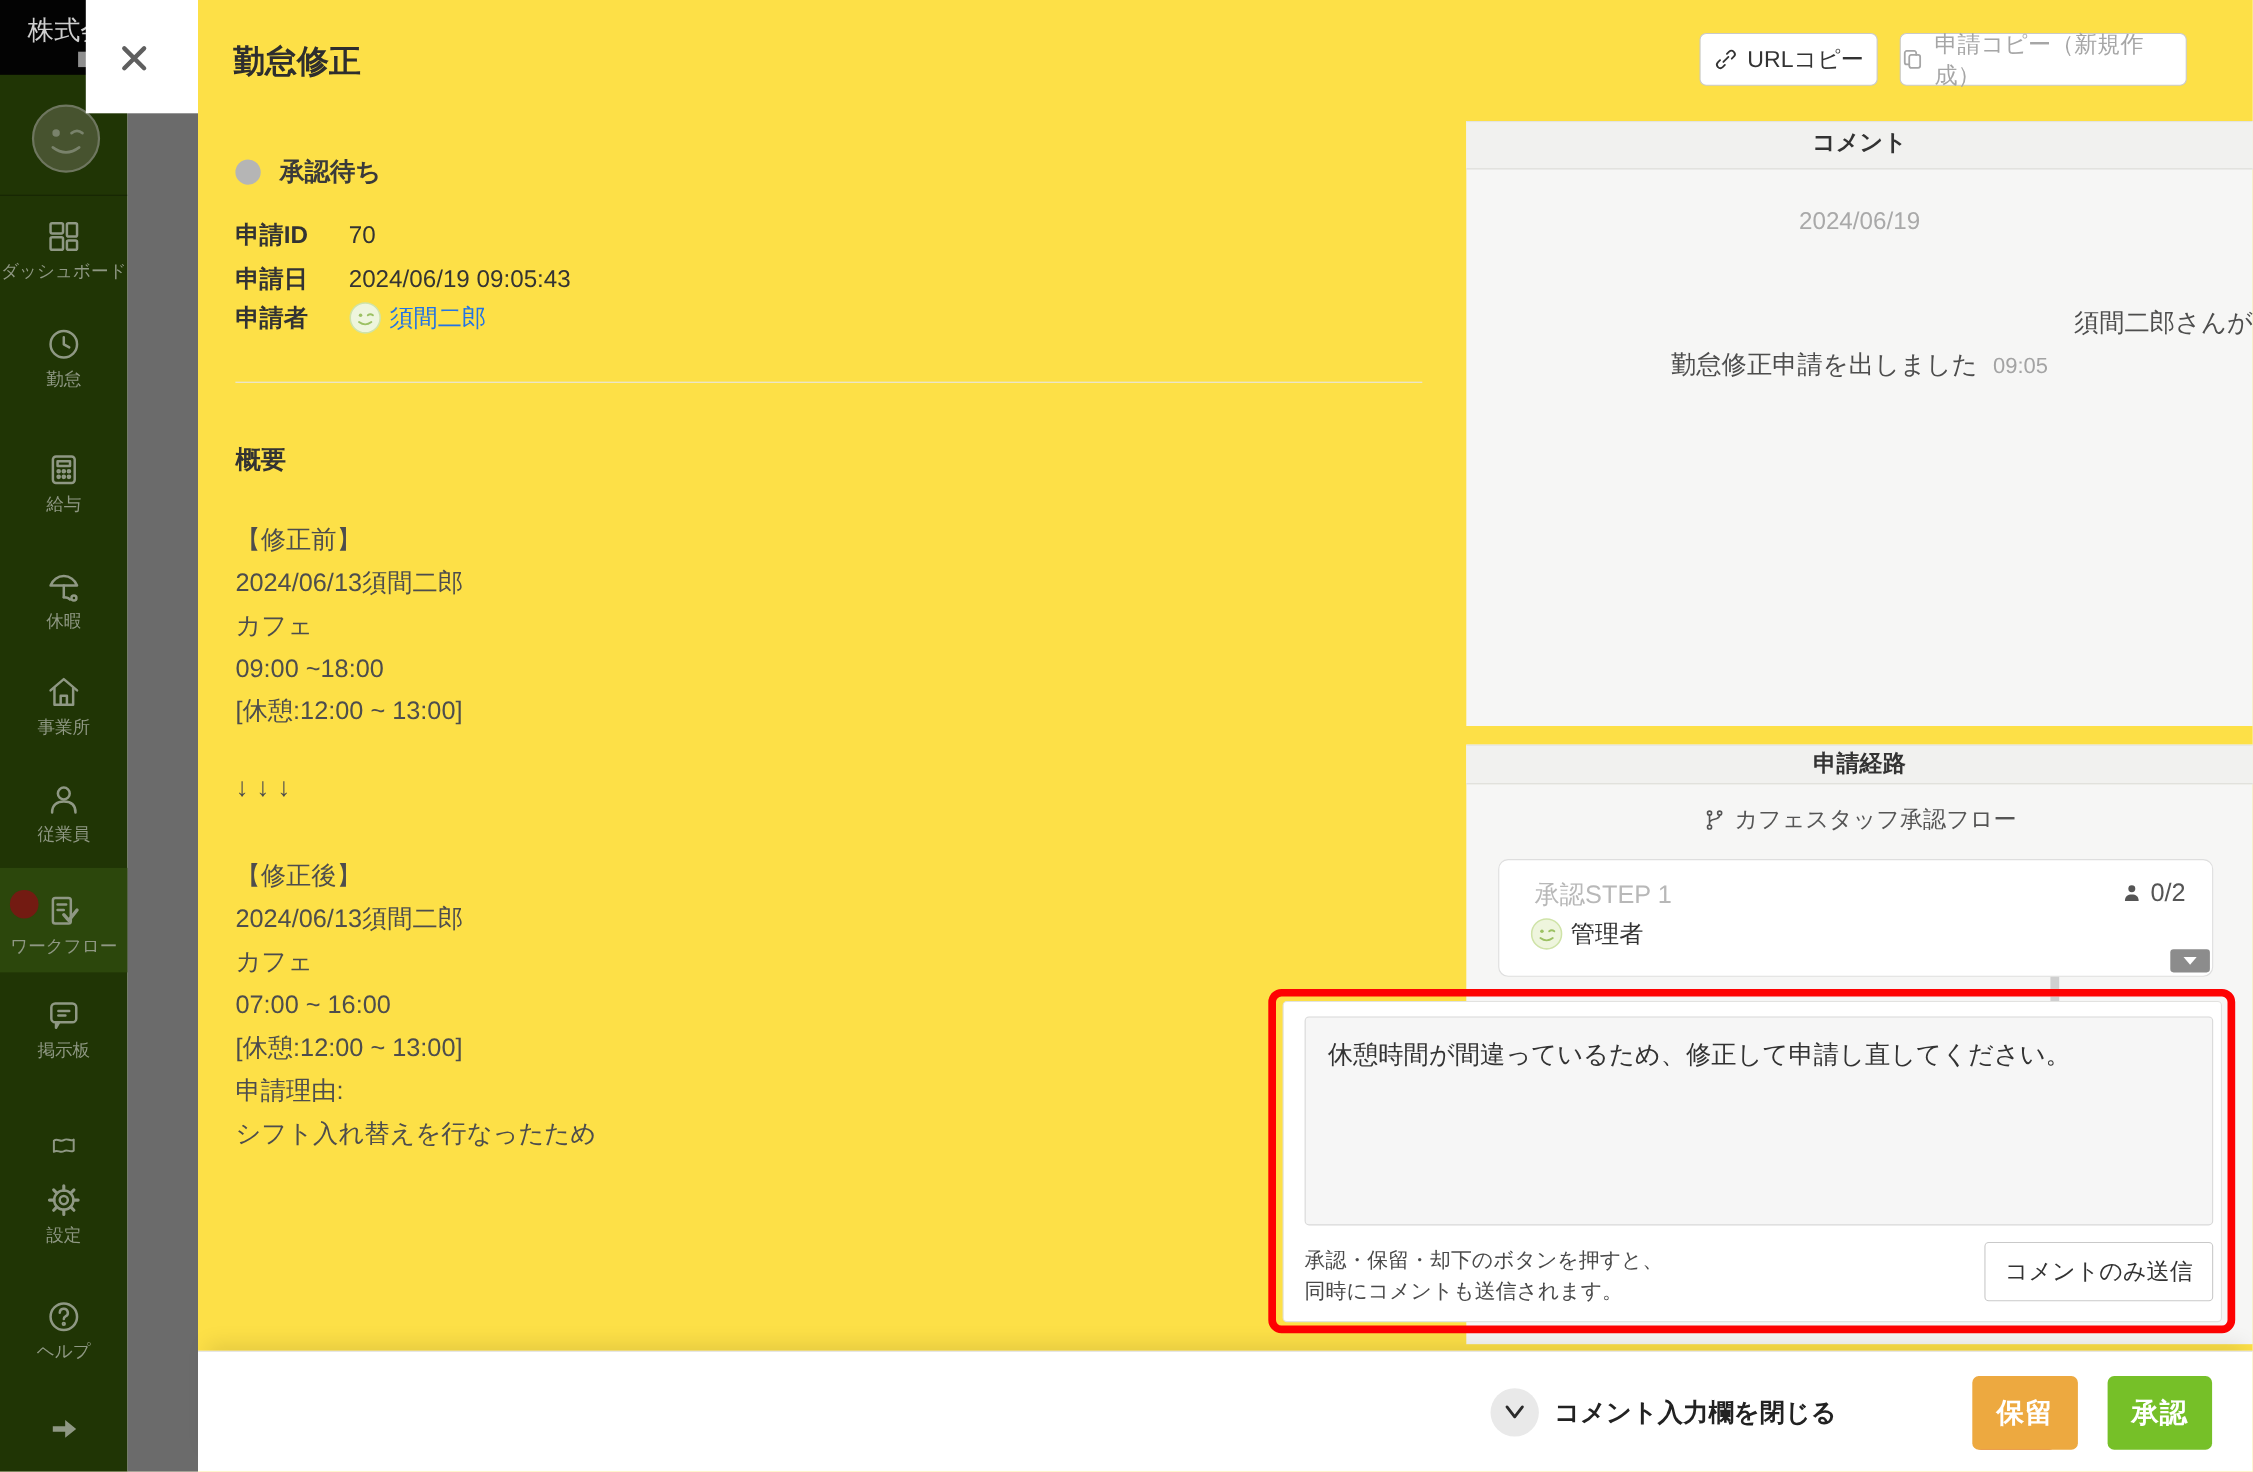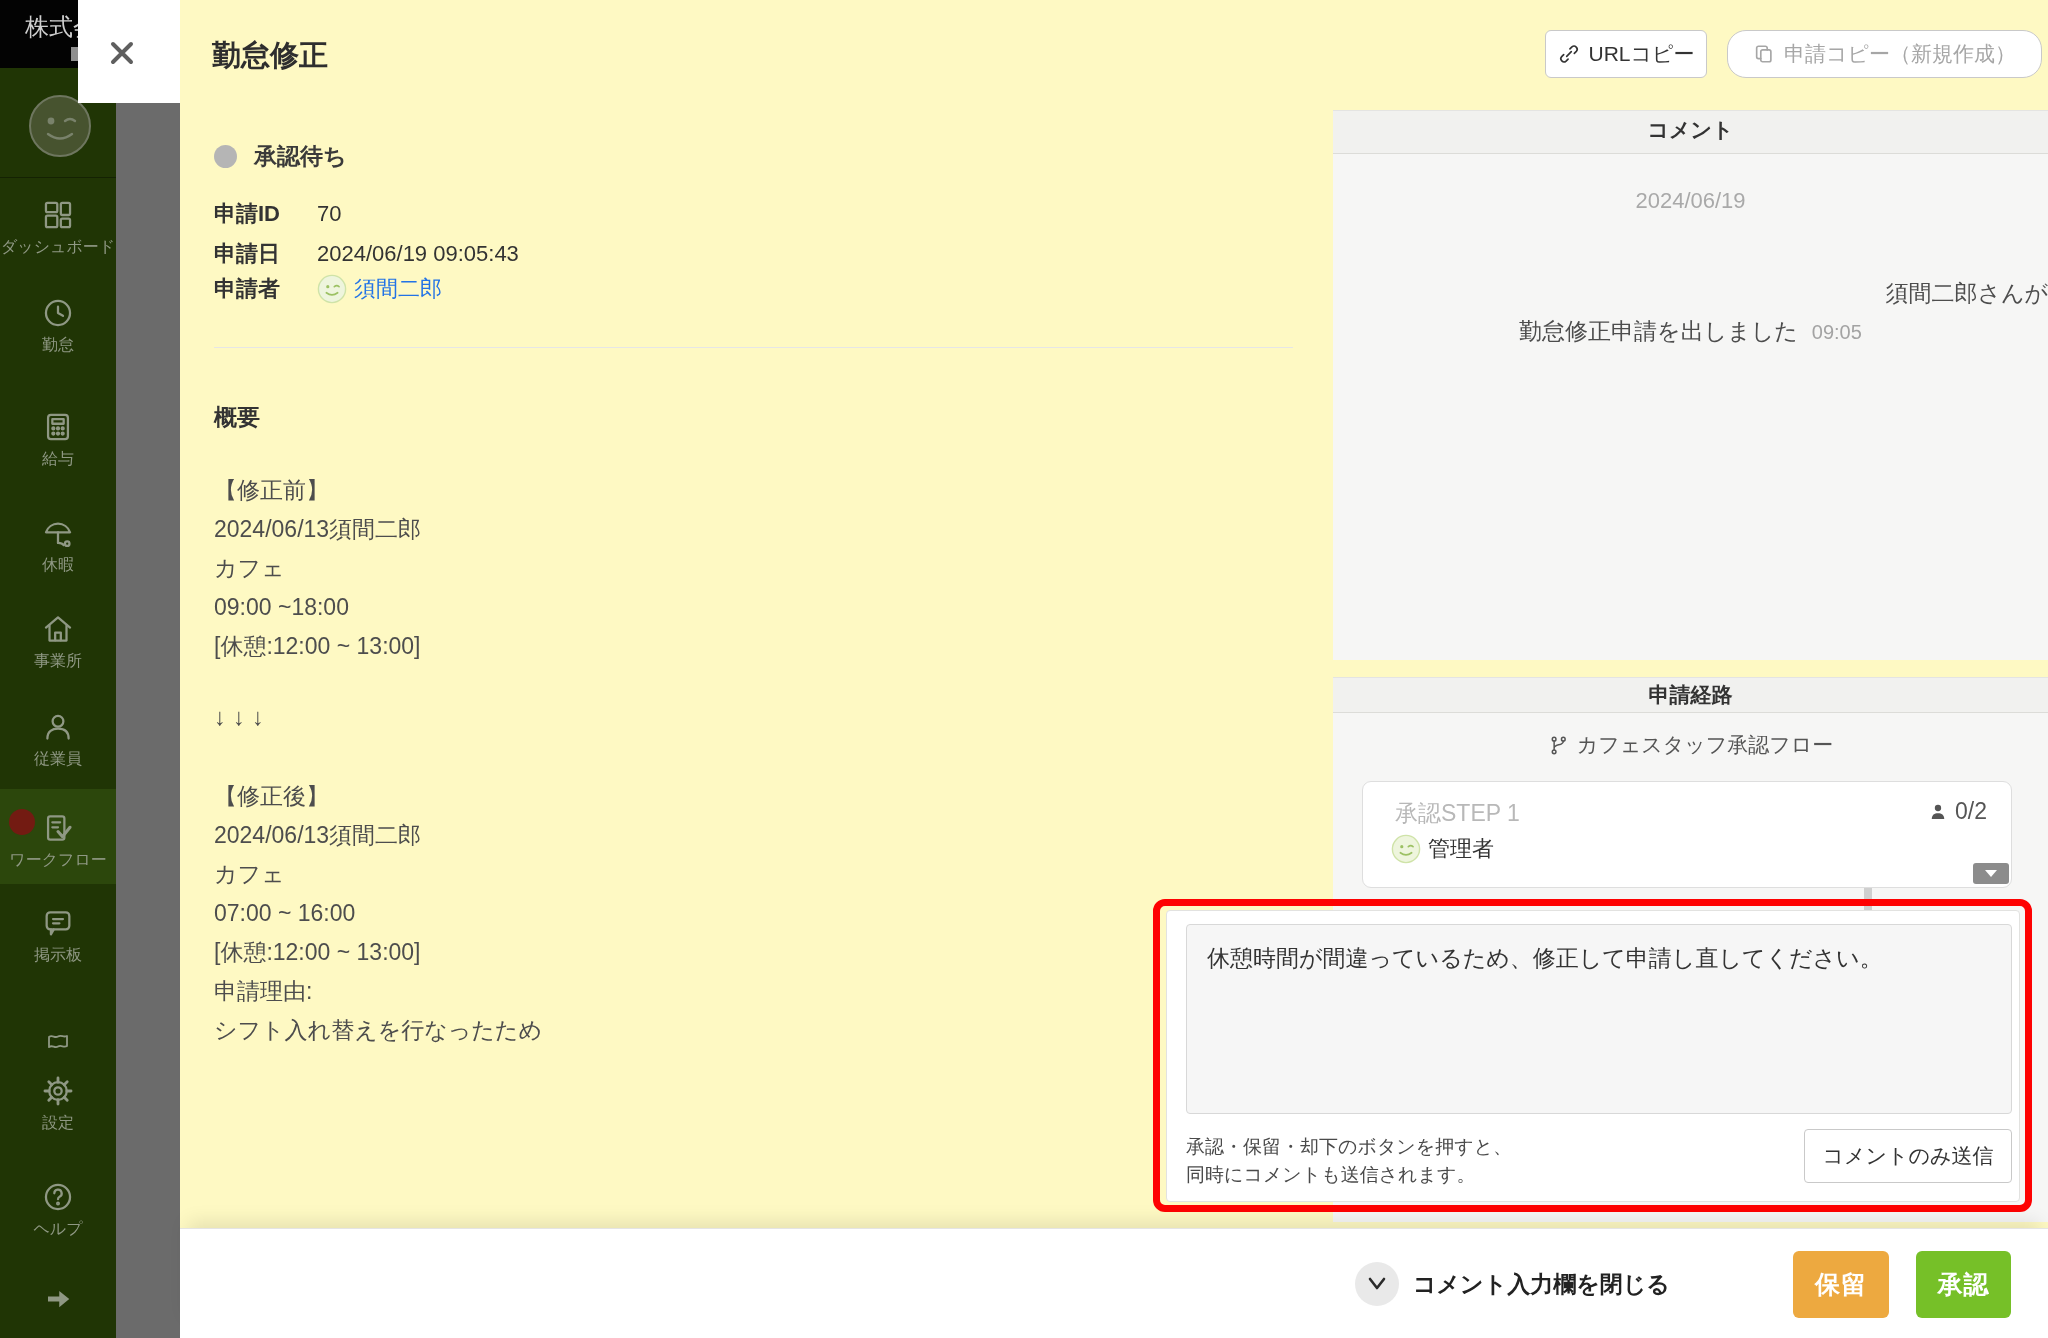--- a/index.html
+++ b/index.html
@@ -19,28 +19,28 @@
   .nav-active { background:#2c470c; height:95px; justify-content:flex-start; padding-top:22px; }
   .nav-dot { position:absolute; left:9px; top:20px; width:26px; height:26px; border-radius:50%; background:#731b12; }
   .nav-flag { height:27px; overflow:hidden; }
   .nav-arrow { color:#8f9884; }
   .nav-arrow svg { width:30px; height:30px; fill:#8f9884; }
 
   
   .overlay-strip { position:absolute; left:116px; top:0; width:64px; height:1338px; background:#6b6b6b; z-index:1; }
 
   
-  .modal { position:absolute; left:180px; top:0; width:1868px; height:1338px; background:#fef9c3; z-index:2; }
+  .modal { position:absolute; left:180px; top:0; width:1868px; height:1338px; background:#fde047; z-index:2; }
   .close-tab { position:absolute; left:-102px; top:0; width:102px; height:103px; background:#fff; cursor:pointer; }
   .close-tab svg { position:absolute; left:29px; top:38px; width:30px; height:30px; stroke:#5f5f5f; stroke-width:4; stroke-linecap:round; }
   .modal-title { position:absolute; left:32px; top:36px; font-size:29px; font-weight:bold; color:#2e2e2e; }
 
   .top-btn { position:absolute; top:30px; height:48px; display:flex; align-items:center; justify-content:center; gap:9px; background:#fff; border:1px solid #c9c9c9; border-radius:6px; font-size:21px; cursor:pointer; }
   .btn-urlcopy { left:1365px; width:162px; color:#333; }
-  .btn-copynew { left:1547px; width:315px; color:#a6a6a6;border-radius:19px; }
+  .btn-copynew { left:1547px; width:261px; color:#a6a6a6; }
   .top-btn svg { width:22px; height:22px; fill:none; stroke-width:1.8; stroke-linecap:round; stroke-linejoin:round; }
   .btn-urlcopy svg { stroke:#333; }
   .btn-copynew svg { stroke:#a6a6a6; }
 
   .status-row { position:absolute; left:34px; top:141px; display:flex; align-items:center; gap:17px; }
   .status-dot { width:23px; height:23px; border-radius:50%; background:#b5b5b5; }
   .status-text { font-size:23px; font-weight:bold; color:#3a3a3a; }
 
   .frow { position:absolute; left:34px; display:flex; align-items:center; font-size:22px; }
   .frow .flabel { width:103px; font-weight:bold; color:#333; }

